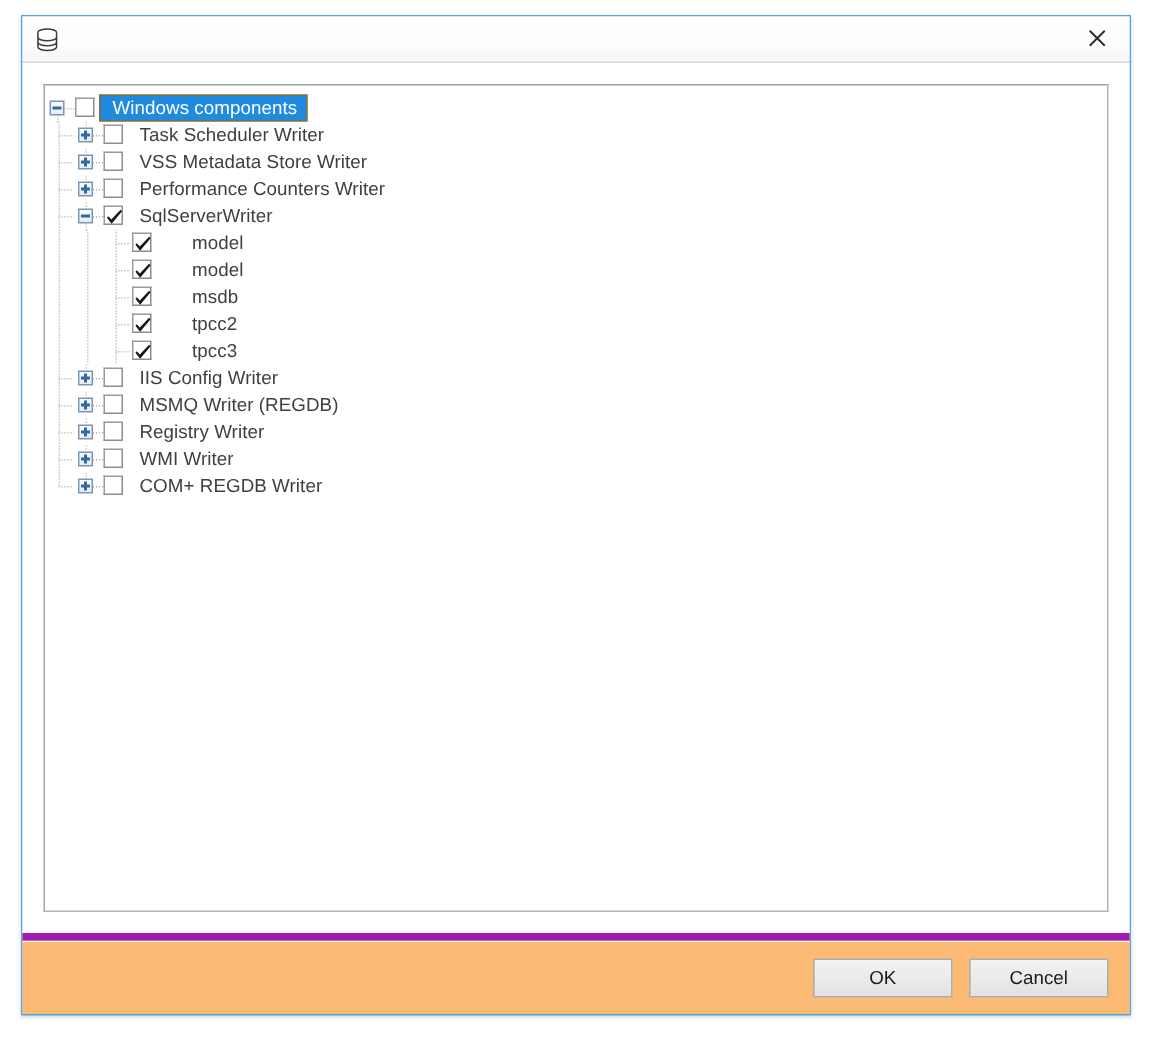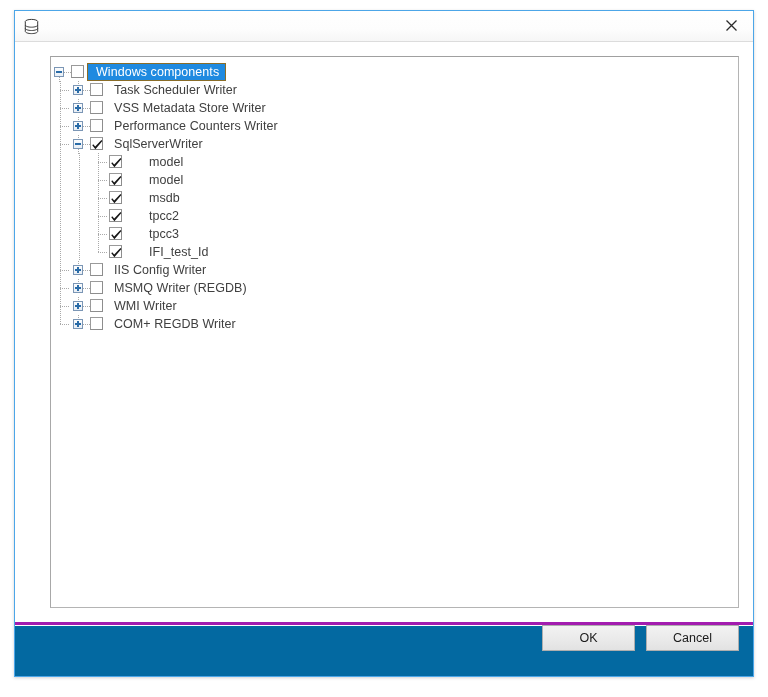--- a/index.html
+++ b/index.html
@@ -77,21 +77,20 @@
   #tree-panel {
     flex: 1 1 auto;
     border: 1px solid #b4b4b4;
     border-top-color: #a0a0a0;
     border-left-color: #a8a8a8;
     background: #ffffff;
     overflow: hidden;
     position: relative;
     box-sizing: border-box;
     padding: 6px 0 0 0;
-    margin-left: 21px;
   }
 
   
   .tree-row {
     height: 18px;
     display: flex;
     align-items: center;
     position: relative;
     white-space: nowrap;
   }
@@ -244,25 +243,25 @@
     line-height: 16px;
     height: 16px;
     margin-left: 1px;
   }
   .label.indent-extra { padding-left: 25px; }
 
   
   #footer {
     height: 54px;
     min-height: 54px;
-    background: #0369a1;
-    border-top: 3px solid #a21caf;
+    background: #fdba74;
+    border-top: 5px solid #a21caf;
     box-shadow: inset 0 1px 0 #ffffff;
     display: flex;
-    align-items: flex-start;
+    align-items: center;
     justify-content: flex-end;
     padding-right: 14px;
     box-sizing: border-box;
   }
   .dlgbtn {
     width: 93px;
     height: 26px;
     margin-left: 11px;
     background: linear-gradient(to bottom, #f2f2f2 0%, #ebebeb 50%, #e2e2e2 100%);
     border: 1px solid #aeaeae;
@@ -435,33 +434,20 @@
           <div class="cb">
             <div class="sq">
               <svg width="11" height="11" viewBox="0 0 11 11">
                 <path d="M1.2 5.2 L3.2 7.4 L9.4 0.9 L10.4 1.9 L3.4 10.2 L0.3 6.2 Z" fill="#161616"></path>
               </svg>
             </div>
           </div>
           <span class="label indent-extra">tpcc3</span>
         </div>
         <div class="tree-row">
-          <div class="guide vline"></div>
-          <div class="guide vline"></div>
-          <div class="guide elbow"></div>
-          <div class="cb">
-            <div class="sq">
-              <svg width="11" height="11" viewBox="0 0 11 11">
-                <path d="M1.2 5.2 L3.2 7.4 L9.4 0.9 L10.4 1.9 L3.4 10.2 L0.3 6.2 Z" fill="#161616"></path>
-              </svg>
-            </div>
-          </div>
-          <span class="label indent-extra">IFI_test_Id</span>
-        </div>
-        <div class="tree-row">
           <div class="guide elbow through"></div>
           <div class="expander">
             <div class="up"></div>
             <div class="box">
               <div class="h"></div>
               <div class="v"></div>
             </div>
             <div class="stub"></div>
           </div>
           <div class="cb">
@@ -476,20 +462,35 @@
             <div class="box">
               <div class="h"></div>
               <div class="v"></div>
             </div>
             <div class="stub"></div>
           </div>
           <div class="cb">
             <div class="sq"></div>
           </div>
           <span class="label">MSMQ Writer (REGDB)</span>
+        </div>
+        <div class="tree-row">
+          <div class="guide elbow through"></div>
+          <div class="expander">
+            <div class="up"></div>
+            <div class="box">
+              <div class="h"></div>
+              <div class="v"></div>
+            </div>
+            <div class="stub"></div>
+          </div>
+          <div class="cb">
+            <div class="sq"></div>
+          </div>
+          <span class="label">Registry Writer</span>
         </div>
         <div class="tree-row">
           <div class="guide elbow through"></div>
           <div class="expander">
             <div class="up"></div>
             <div class="box">
               <div class="h"></div>
               <div class="v"></div>
             </div>
             <div class="stub"></div>

